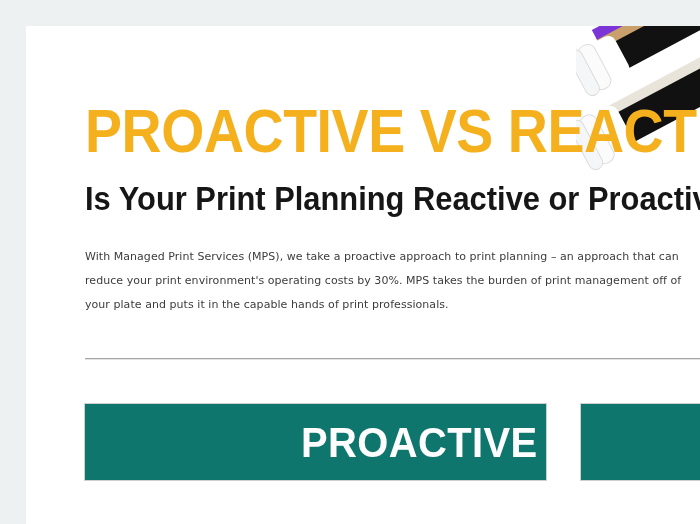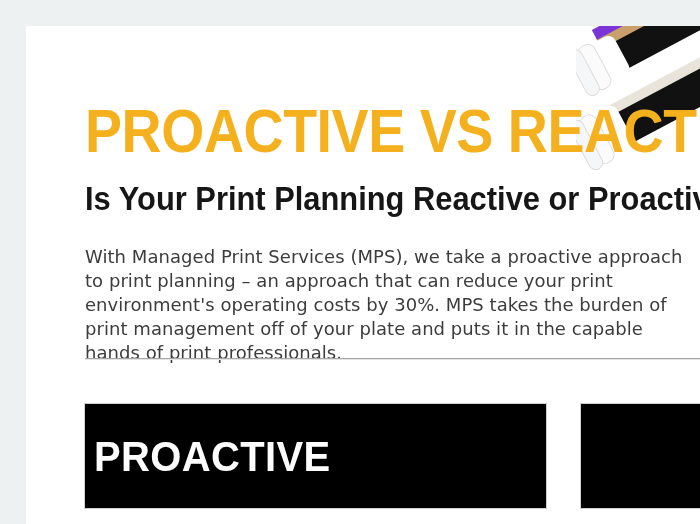--- a/index.html
+++ b/index.html
@@ -75,47 +75,47 @@
     transform-origin: left top;
   }
 
   
   .body-copy {
     position: absolute;
     left: 59px;
     top: 219px;
     width: 600px;
     font-family: "DejaVu Sans", sans-serif;
-    font-size: 18px;
+    font-size: 11px;
     line-height: 24px;
     color: #3c3c3c;
     letter-spacing: 0.05px;
   }
 
   
   .divider {
     position: absolute;
     left: 59px;
     top: 332px;
     width: 640px;
     height: 0;
     border-top: 1px solid #a6a6a6;
     border-bottom: 1px solid #e4e4e4;
   }
 
   
   .col-panel {
     position: absolute;
     top: 378px;
-    height: 104px;
-    background: #000000;
+    height: 76px;
+    background: #0f766e;
     box-shadow: 0 0 0 1px #cfcfcf;
     display: flex;
     align-items: center;
-    justify-content: flex-start;
+    justify-content: flex-end;
     overflow: hidden;
   }
   .col-panel.left  { left: 59px;  width: 461px; }
   .col-panel.right { left: 555px; width: 461px; }
 
   .col-label {
     font-family: "Liberation Sans Narrow", "Liberation Sans", sans-serif;
     font-weight: bold;
     font-size: 43px;
     line-height: 43px;

